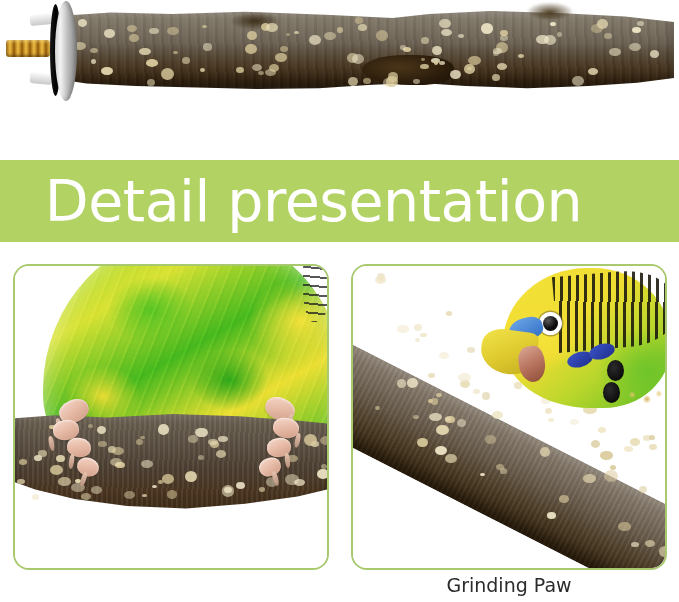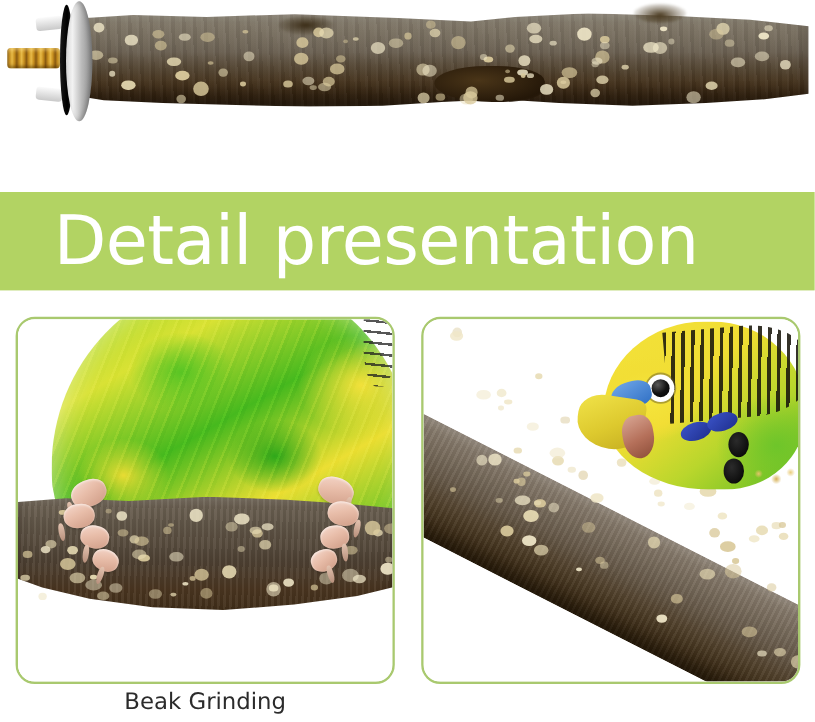--- a/index.html
+++ b/index.html
@@ -459,21 +459,20 @@
           <div class="claw" style="left: 40px; top: -2px; transform: rotate(18deg);"></div>
           <div class="toe" style="left: 26px; top: 2px; width: 26px; height: 20px; transform: rotate(10deg);"></div>
           <div class="claw" style="left: 48px; top: 17px; transform: rotate(12deg);"></div>
           <div class="toe" style="left: 20px; top: 22px; width: 24px; height: 19px; transform: rotate(-8deg);"></div>
           <div class="claw" style="left: 38px; top: 37px; transform: rotate(-6deg);"></div>
           <div class="toe" style="left: 12px; top: 42px; width: 22px; height: 18px; transform: rotate(-20deg);"></div>
           <div class="claw" style="left: 26px; top: 55px; transform: rotate(-16deg);"></div>
         </div>
     </div>
   </div>
-  <div class="caption left">Beak Grinding</div>
 
   <div class="panel right">
     <div class="photo">
       <div class="dbranch"></div>
       <div id="right-spots">
           <div class="spot s3" style="width: 11px; height: 7.8px; left: 138.5px; top: 145.4px; opacity: 0.89;"></div>
           <div class="spot" style="width: 6.7px; height: 5.7px; left: 147px; top: 202.3px; opacity: 0.47;"></div>
           <div class="spot s3" style="width: 6.2px; height: 4.2px; left: 195.3px; top: 151.9px; opacity: 0.73;"></div>
           <div class="spot s3" style="width: 9.7px; height: 6.7px; left: 270.6px; top: 179.6px; opacity: 0.82;"></div>
           <div class="spot" style="width: 11.9px; height: 11.4px; left: 306.3px; top: 279.6px; opacity: 0.64;"></div>
@@ -545,14 +544,15 @@
         <div class="beak-upper"></div>
         <div class="beak-lower"></div>
         <div class="cheek" style="left:64px;top:84px;"></div>
         <div class="cheek" style="left:86px;top:76px;"></div>
         <div class="throat-spot" style="left:104px;top:92px;"></div>
         <div class="throat-spot" style="left:100px;top:114px;"></div>
         <div class="crumb"></div>
       </div>
     </div>
   </div>
+  <div class="caption right">Grinding Paw</div>
 
 </div>
 
 </body></html>

